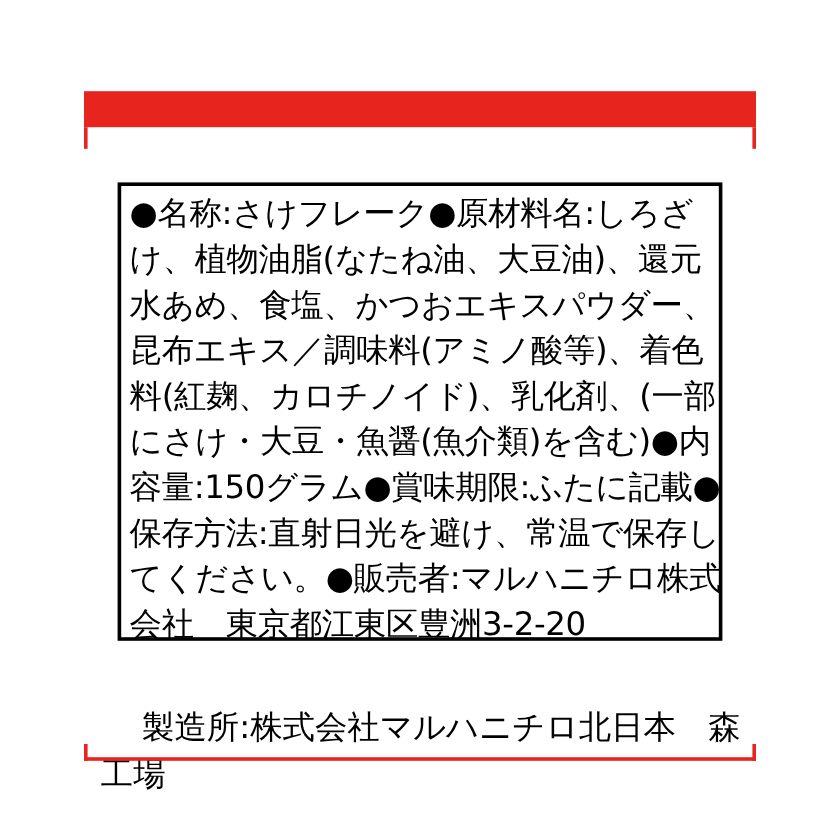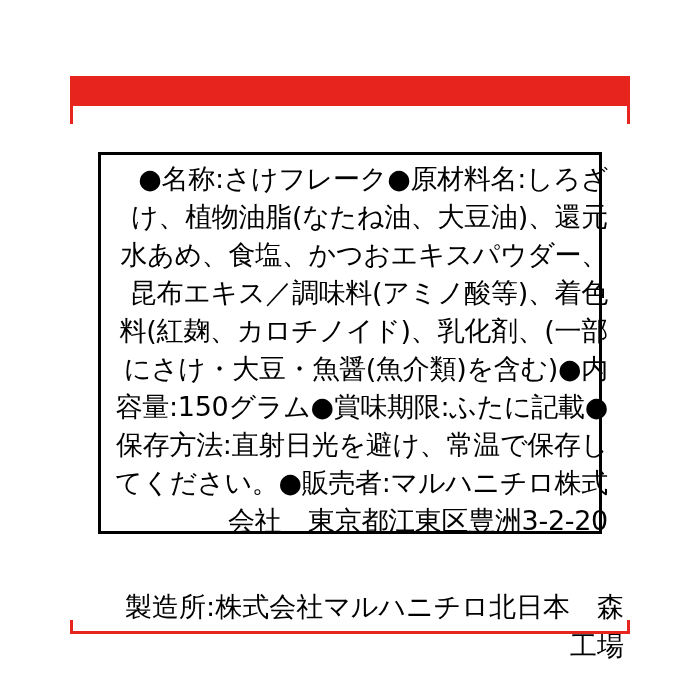--- a/index.html
+++ b/index.html
@@ -12,21 +12,20 @@
     height: 700px;
     font-family: "Liberation Sans", sans-serif;
     overflow: hidden;
   }
   .label-canvas {
     position: relative;
     width: 700px;
     height: 700px;
     background: #ffffff;
     box-sizing: border-box;
-    text-align: right;
   }
   
   .red-bar {
     position: absolute;
     left: 70px;
     top: 76px;
     width: 560px;
     height: 30px;
     background: #e8241f;
   }

